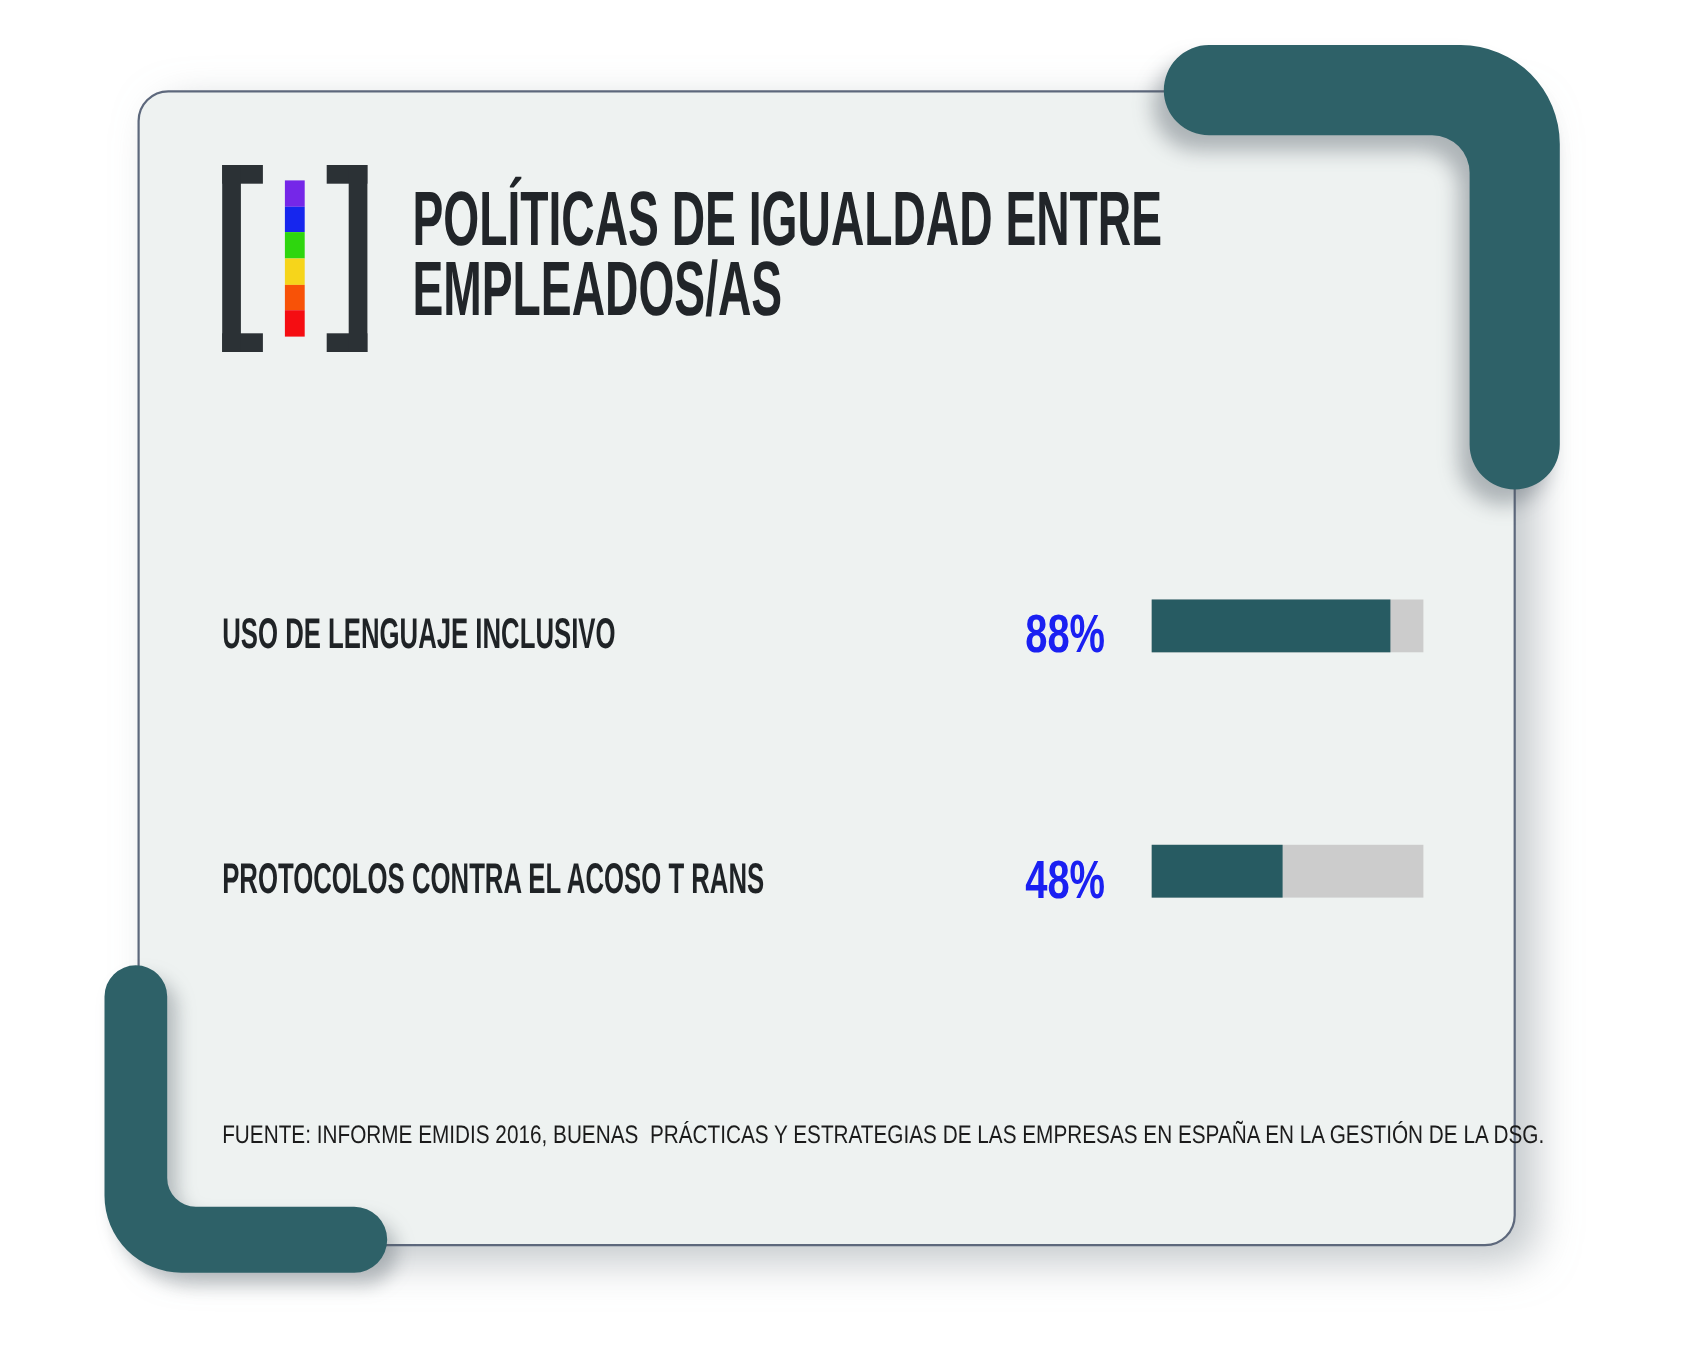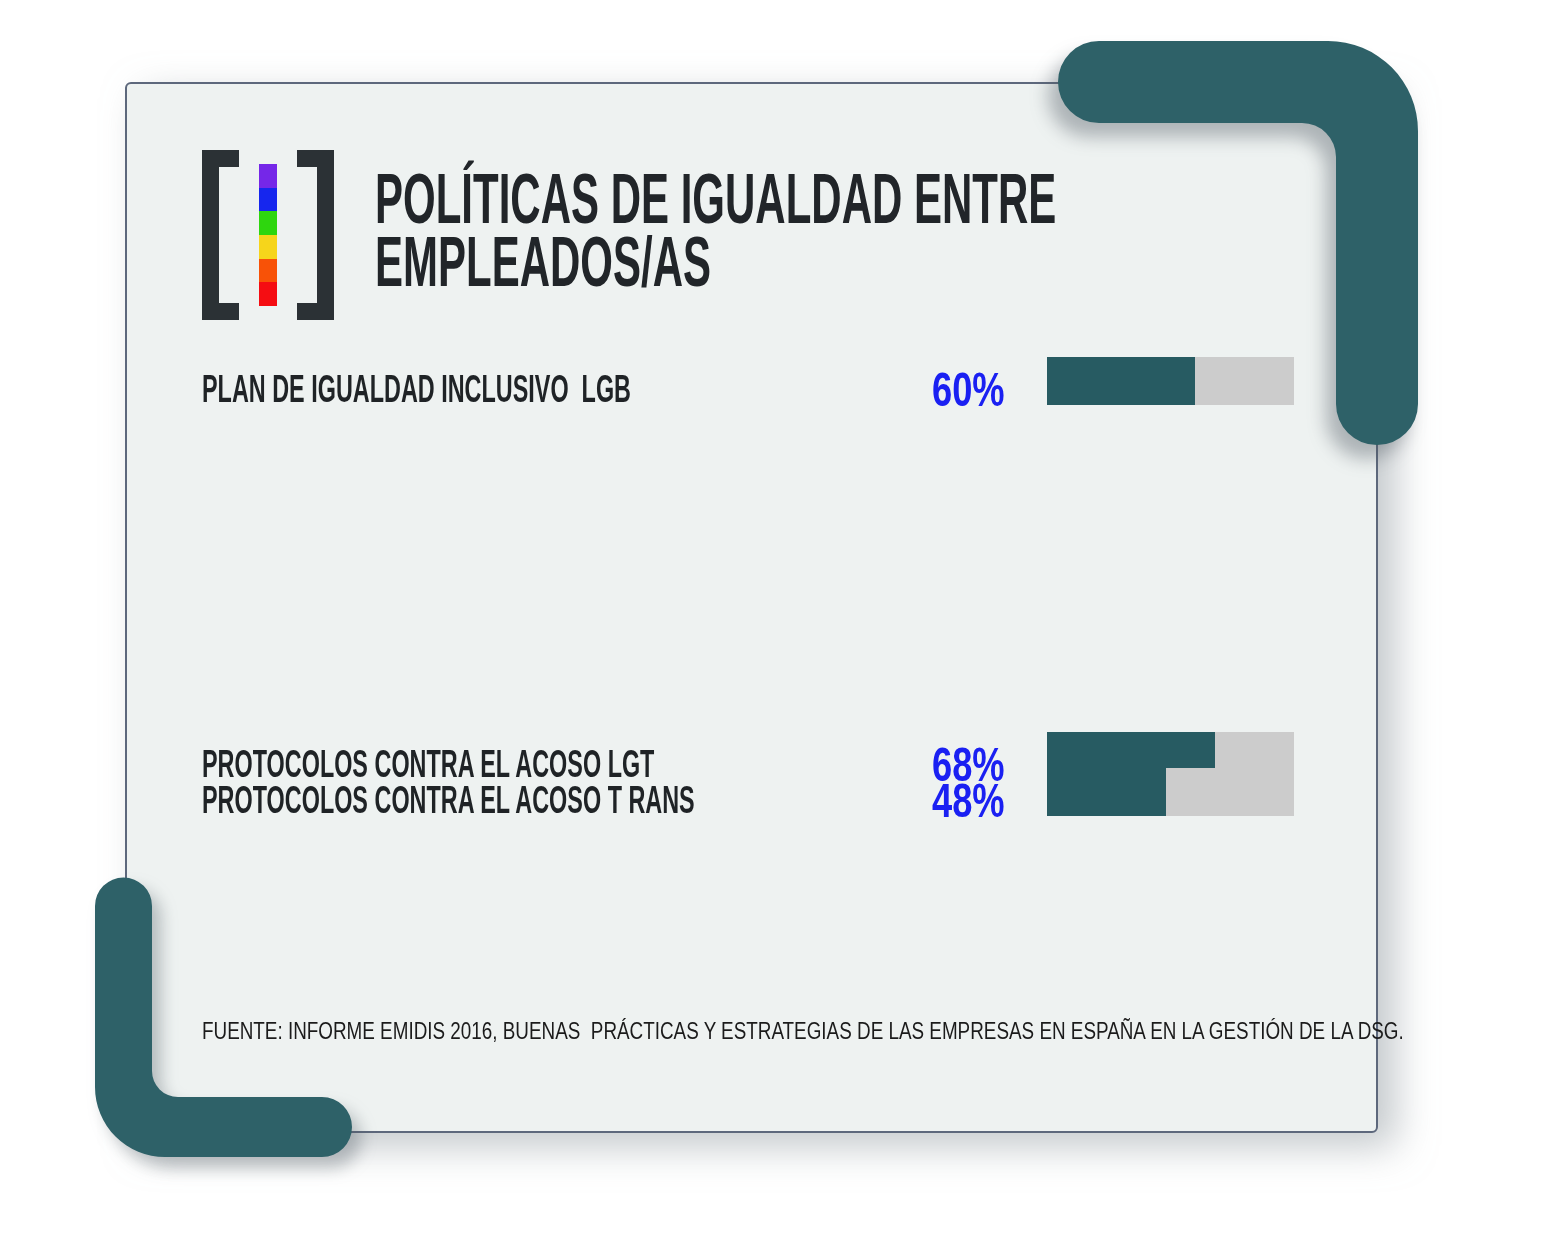--- a/index.html
+++ b/index.html
@@ -8,21 +8,21 @@
     background: #ffffff;
     font-family: "Liberation Sans", sans-serif;
     overflow: hidden;
   }
   .page { position: relative; width: 1552px; height: 1244px; }
 
   
   .card {
     position: absolute; left: 125px; top: 82px;
     width: 1253px; height: 1051px;
-    border-radius: 6px;
+    border-radius: 28px;
     border: 2px solid #5d687c;
     box-shadow: 18px 14px 38px rgba(148,156,162,0.55);
     box-sizing: border-box;
   }
 
   
   .bracket {
     position: absolute; top: 66px; width: 37px; height: 170px;
     box-sizing: border-box;
   }
@@ -98,38 +98,31 @@
         <span style="background: rgb(245, 13, 18);"></span>
       </div>
       <div class="bracket bracket-right"></div>
     </div>
 
     <div class="title">
       <div>POLÍTICAS DE IGUALDAD ENTRE</div>
       <div>EMPLEADOS/AS</div>
     </div>
 
-    <div class="row" style="top:273px">
-      <div class="label">PLAN DE IGUALDAD INCLUSIVO  LGB</div>
-      <div class="pct" style="color: rgb(26, 32, 242);">60%</div>
+
+
+    <div class="row" style="top:461px">
+      <div class="label">USO DE LENGUAJE INCLUSIVO</div>
+      <div class="pct" style="color: rgb(26, 32, 242);">88%</div>
       <div class="track" style="background: rgb(204, 204, 204);">
-        <div class="fill" style="width: 60%; background: rgb(39, 91, 98);"></div>
+        <div class="fill" style="width: 88%; background: rgb(39, 91, 98);"></div>
       </div>
     </div>
 
 
-
-
-    <div class="row" style="top:648px">
-      <div class="label">PROTOCOLOS CONTRA EL ACOSO LGT</div>
-      <div class="pct" style="color: rgb(26, 32, 242);">68%</div>
-      <div class="track" style="background: rgb(204, 204, 204);">
-        <div class="fill" style="width: 68%; background: rgb(39, 91, 98);"></div>
-      </div>
-    </div>
 
     <div class="row" style="top:684px">
       <div class="label">PROTOCOLOS CONTRA EL ACOSO T RANS</div>
       <div class="pct" style="color: rgb(26, 32, 242);">48%</div>
       <div class="track" style="background: rgb(204, 204, 204);">
         <div class="fill" style="width: 48%; background: rgb(39, 91, 98);"></div>
       </div>
     </div>
 
 

